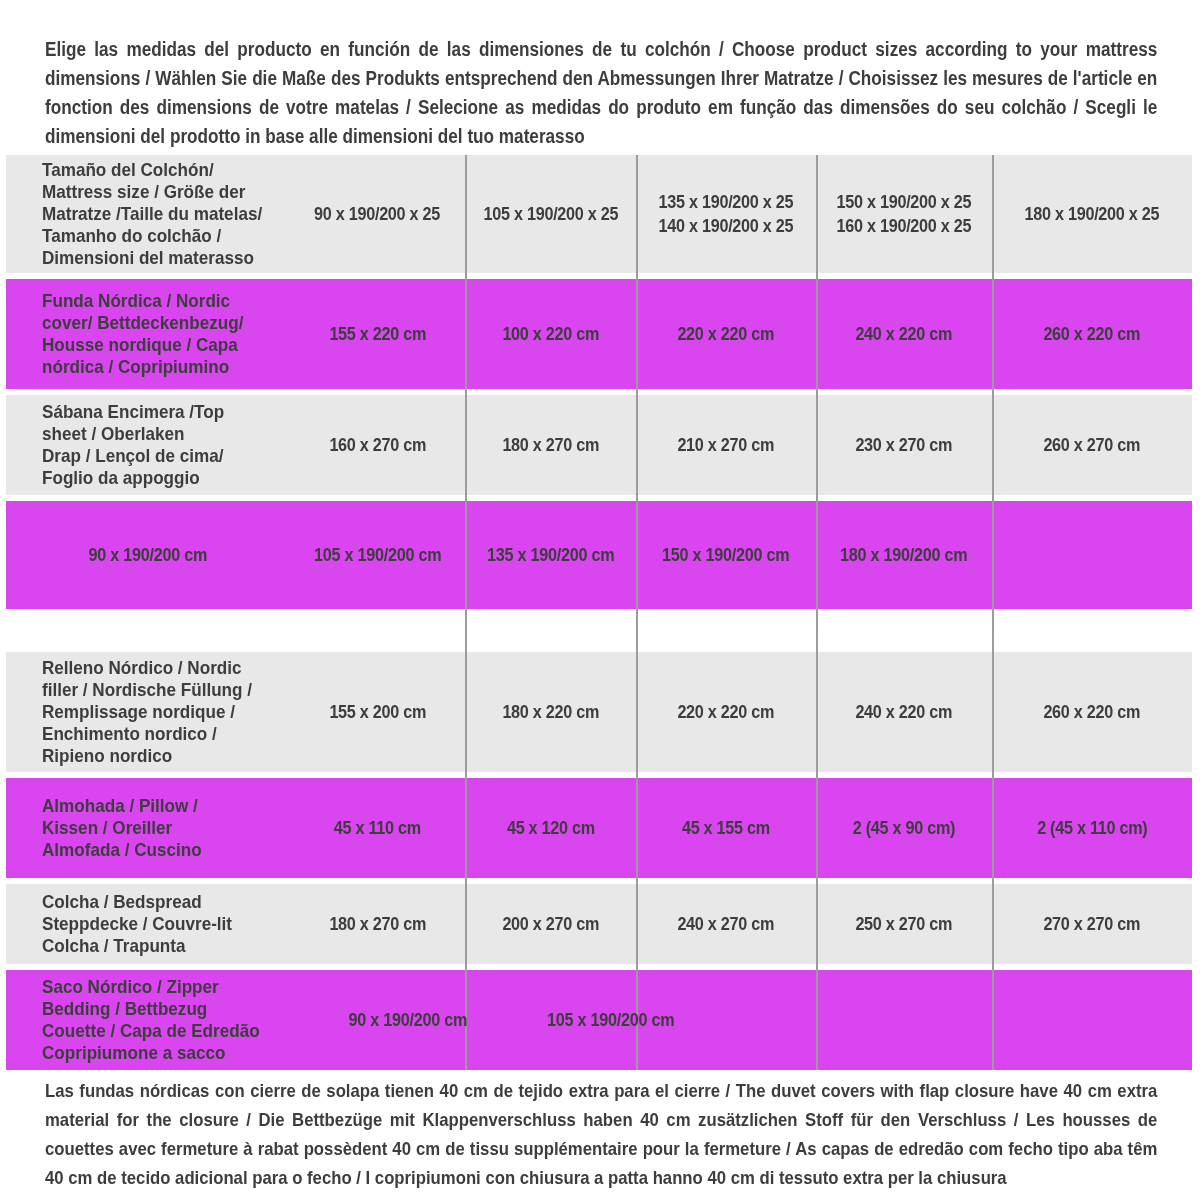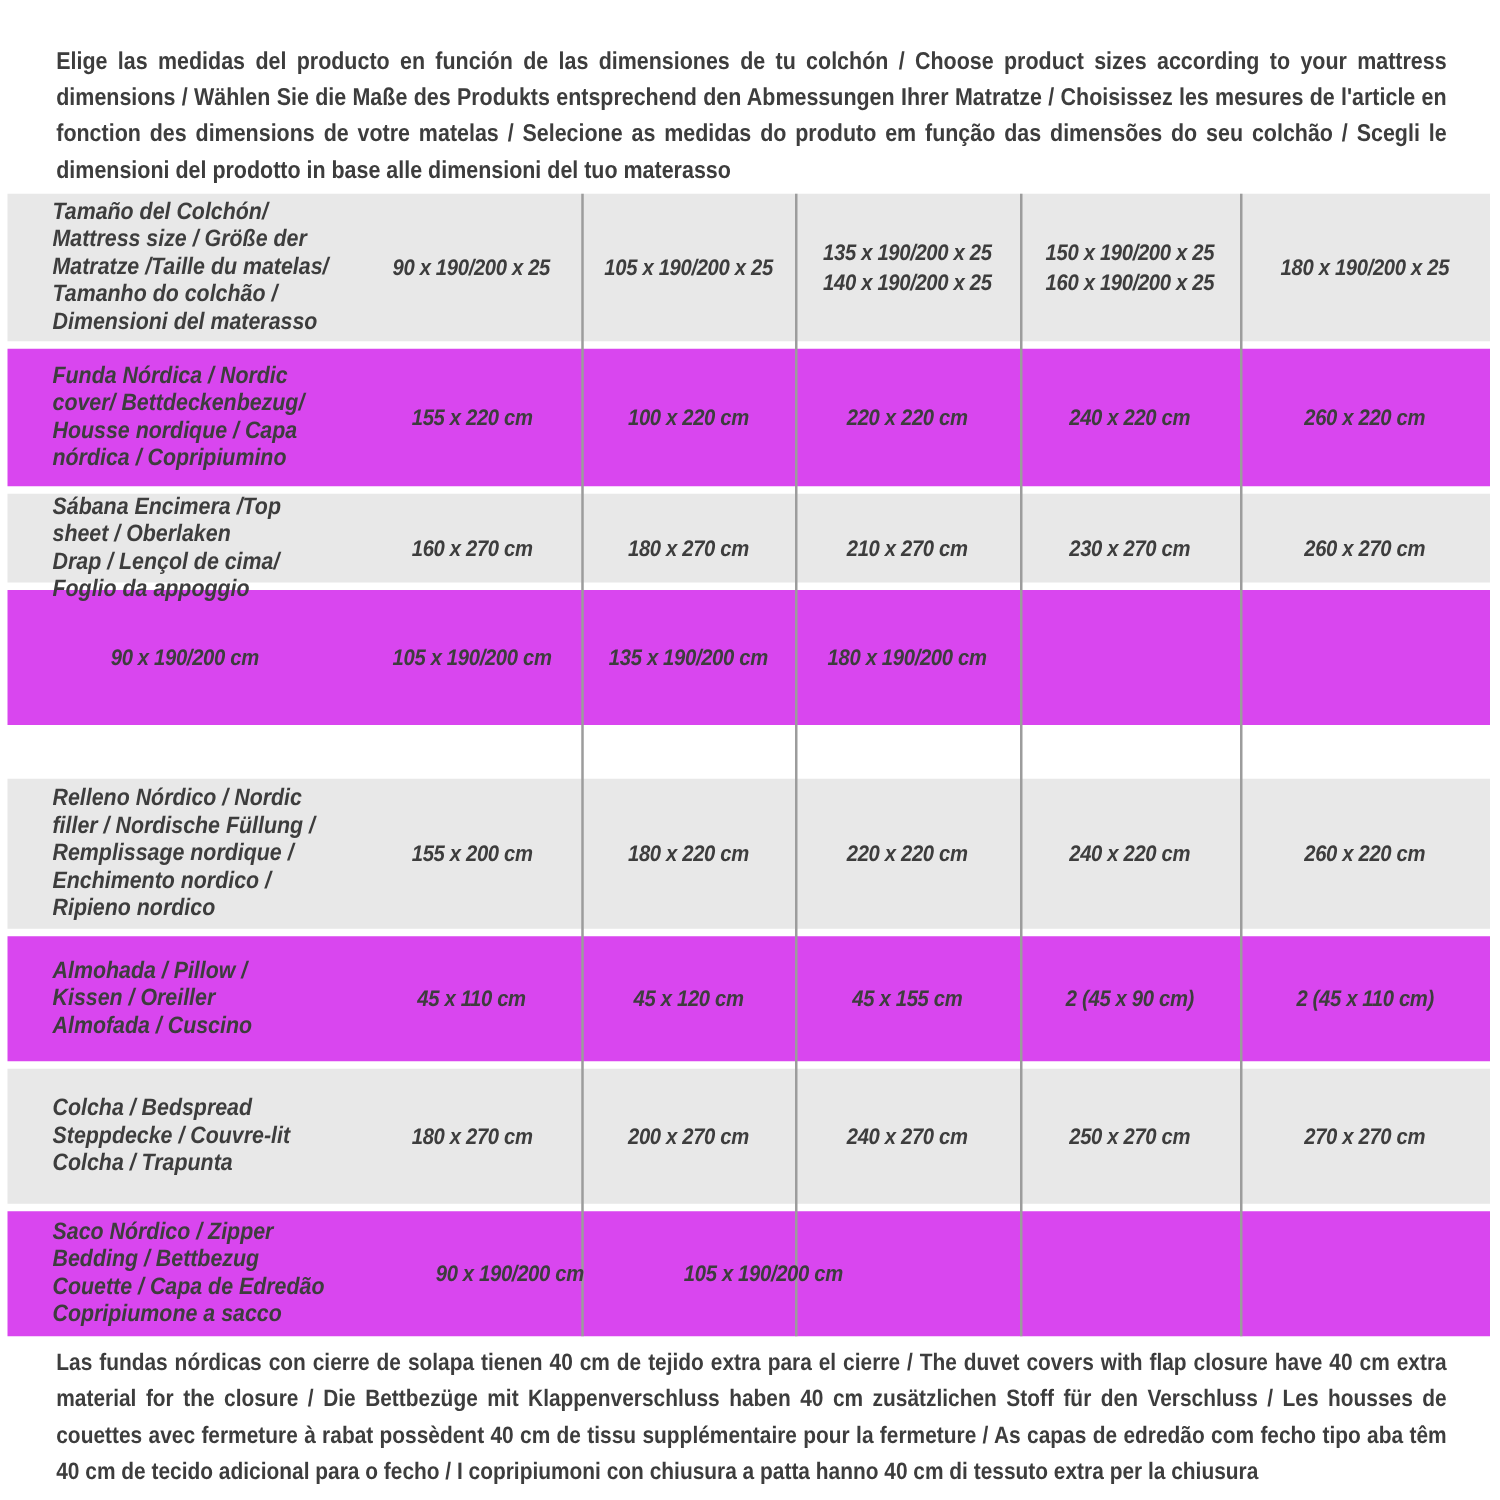--- a/index.html
+++ b/index.html
@@ -31,36 +31,35 @@
   }
   .intro    { top: 35px;  font-size: 19.5px; line-height: 29px; }
   .footnote { top: 1076px; font-size: 19px;  line-height: 29px; }
 
   
   .size-table {
     position: absolute;
     top: 155px;
     left: 6px;
     width: 1186px;
-    font-style: italic;
   }
   .row {
     display: grid;
     grid-template-columns: 284px 175px 171px 180px 176px 200px;
     margin-bottom: 6px;
   }
   .row.gray  { background: #e8e8e8; }
   .row.white { background: #d946ef; }
   .h-header { height: 118px; }
   .h-r1 { height: 110px; }
-  .h-r2 { height: 71px; }
+  .h-r2 { height: 100px; }
   .h-r3 { height: 108px; }
   .h-r4 { height: 120px; margin-top: 43px; }
   .h-r5 { height: 100px; }
-  .h-r6 { height: 108px; }
+  .h-r6 { height: 80px; }
   .h-r7 { height: 100px; gap: 30px; }
 
   .cell {
     display: flex;
     align-items: center;
     min-width: 0;
   }
   .cell.label { justify-content: flex-start; padding-left: 36px; }
   .cell.value { justify-content: center; }
 
@@ -191,20 +190,23 @@
       <div class="cell value">
           <span>90 x 190/200 cm</span>
         </div>
       <div class="cell value">
           <span>105 x 190/200 cm</span>
         </div>
       <div class="cell value">
           <span>135 x 190/200 cm</span>
         </div>
       <div class="cell value">
+          <span>150 x 190/200 cm</span>
+        </div>
+      <div class="cell value">
           <span>180 x 190/200 cm</span>
         </div>
     </div>
 
     <div class="row gray h-r4">
       <div class="cell label">
           <span>Relleno Nórdico / Nordic
 filler / Nordische Füllung /
 Remplissage nordique /
 Enchimento nordico /

